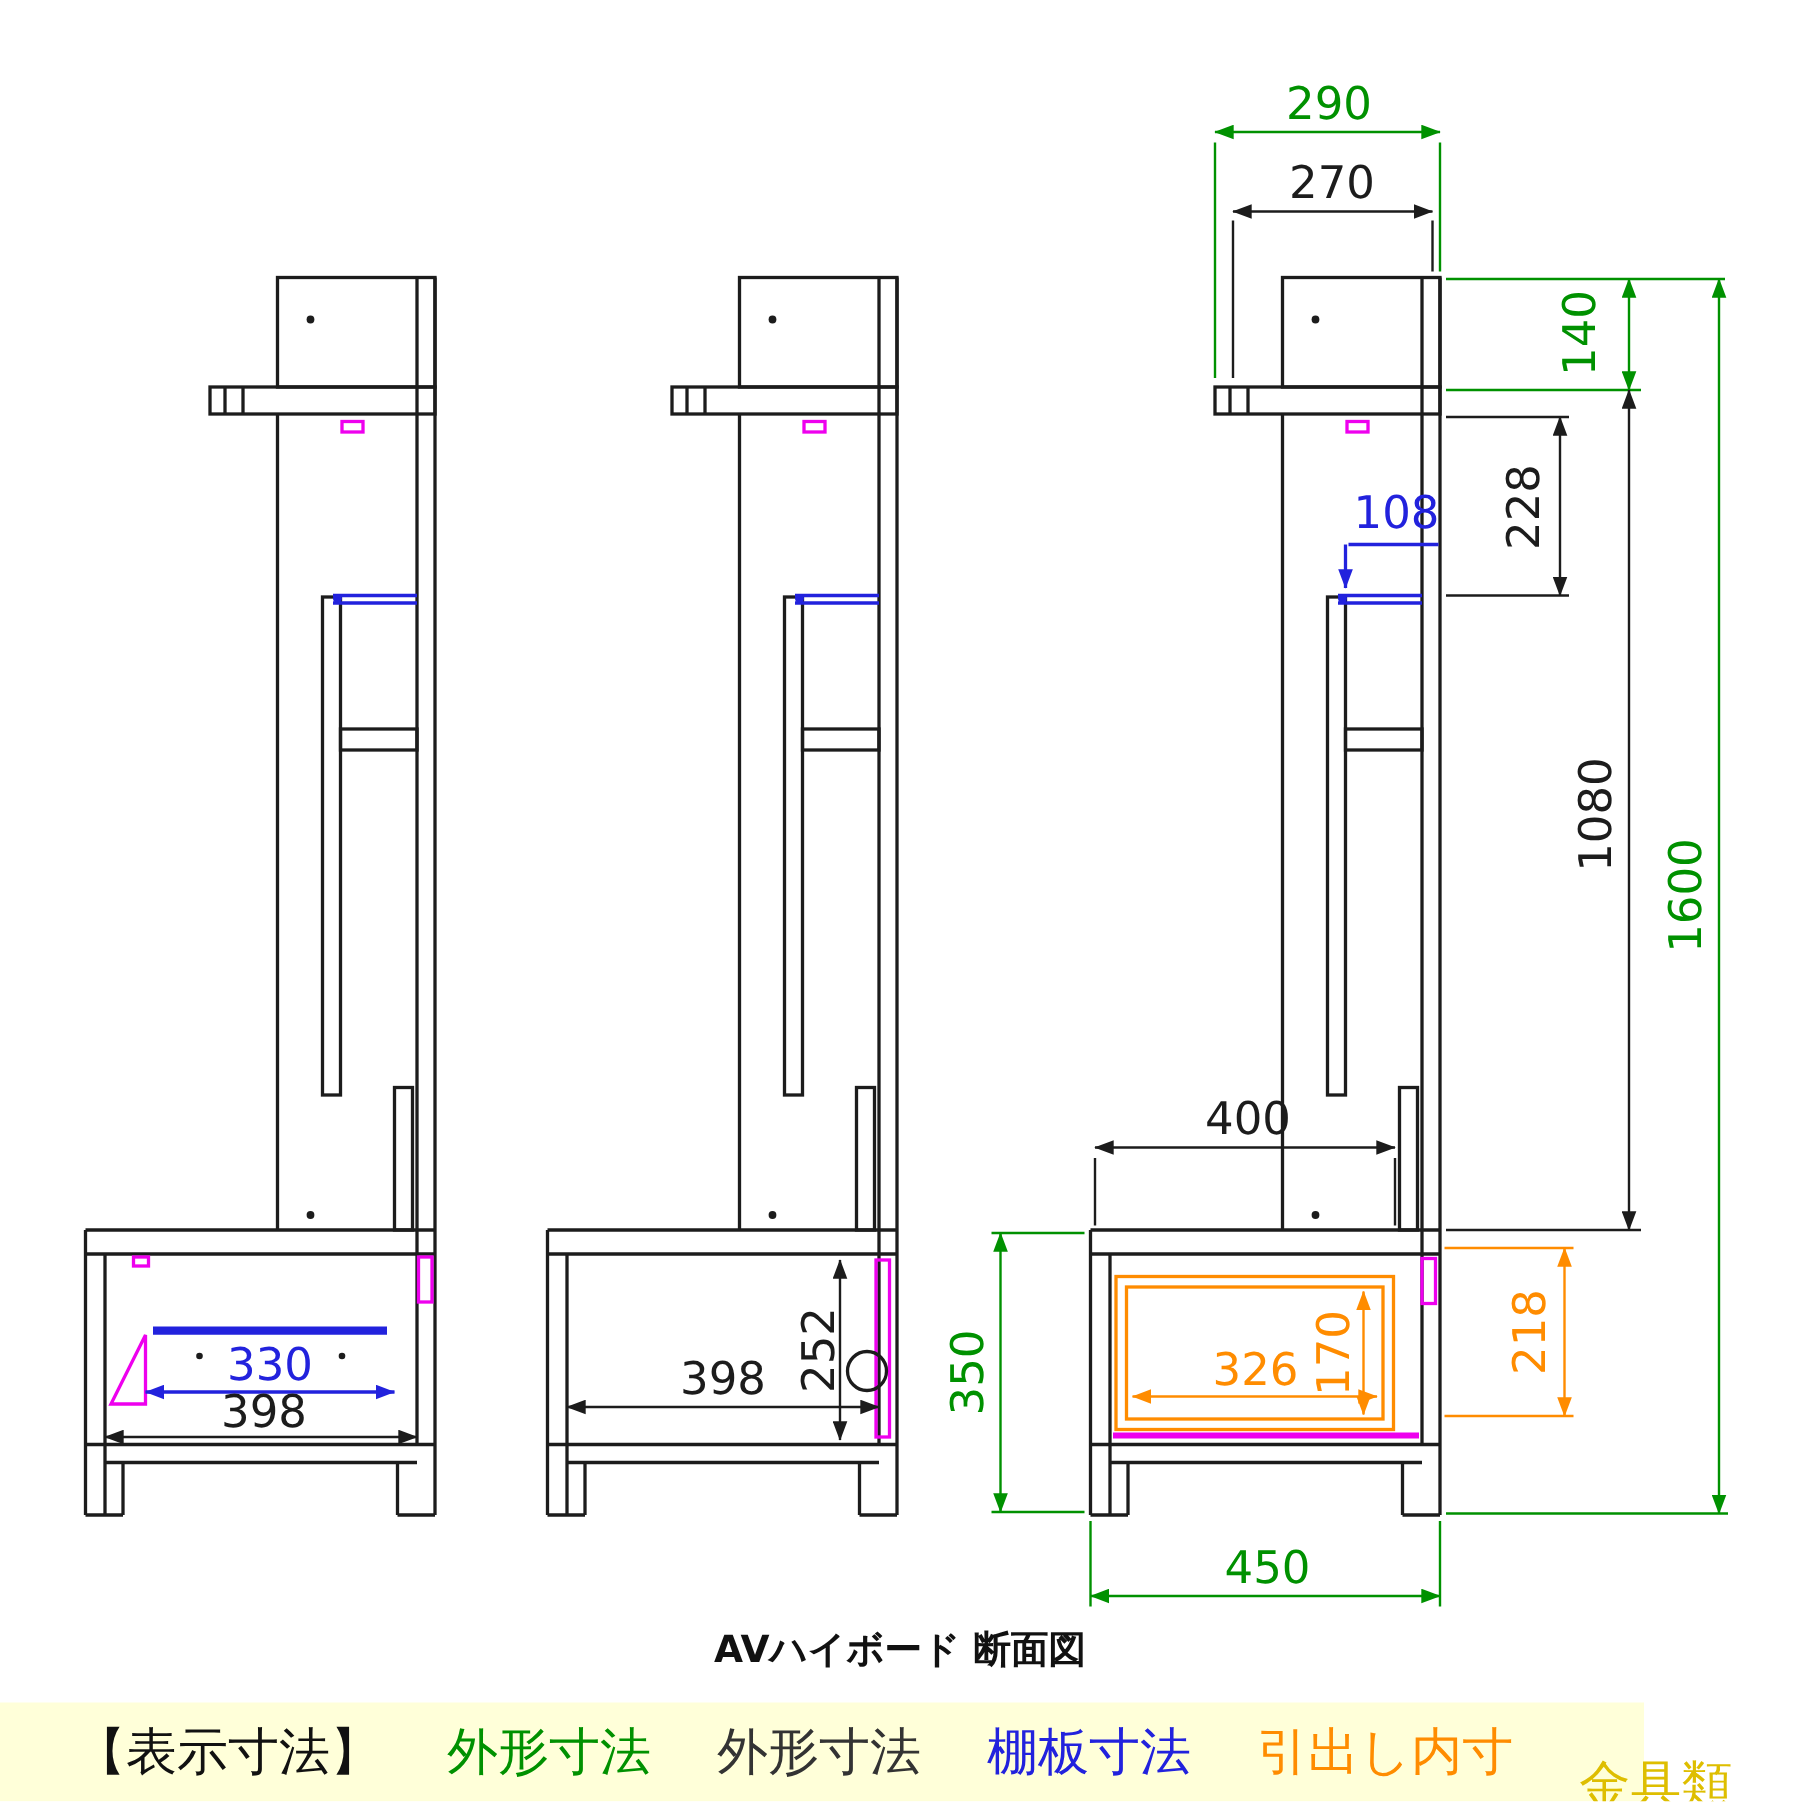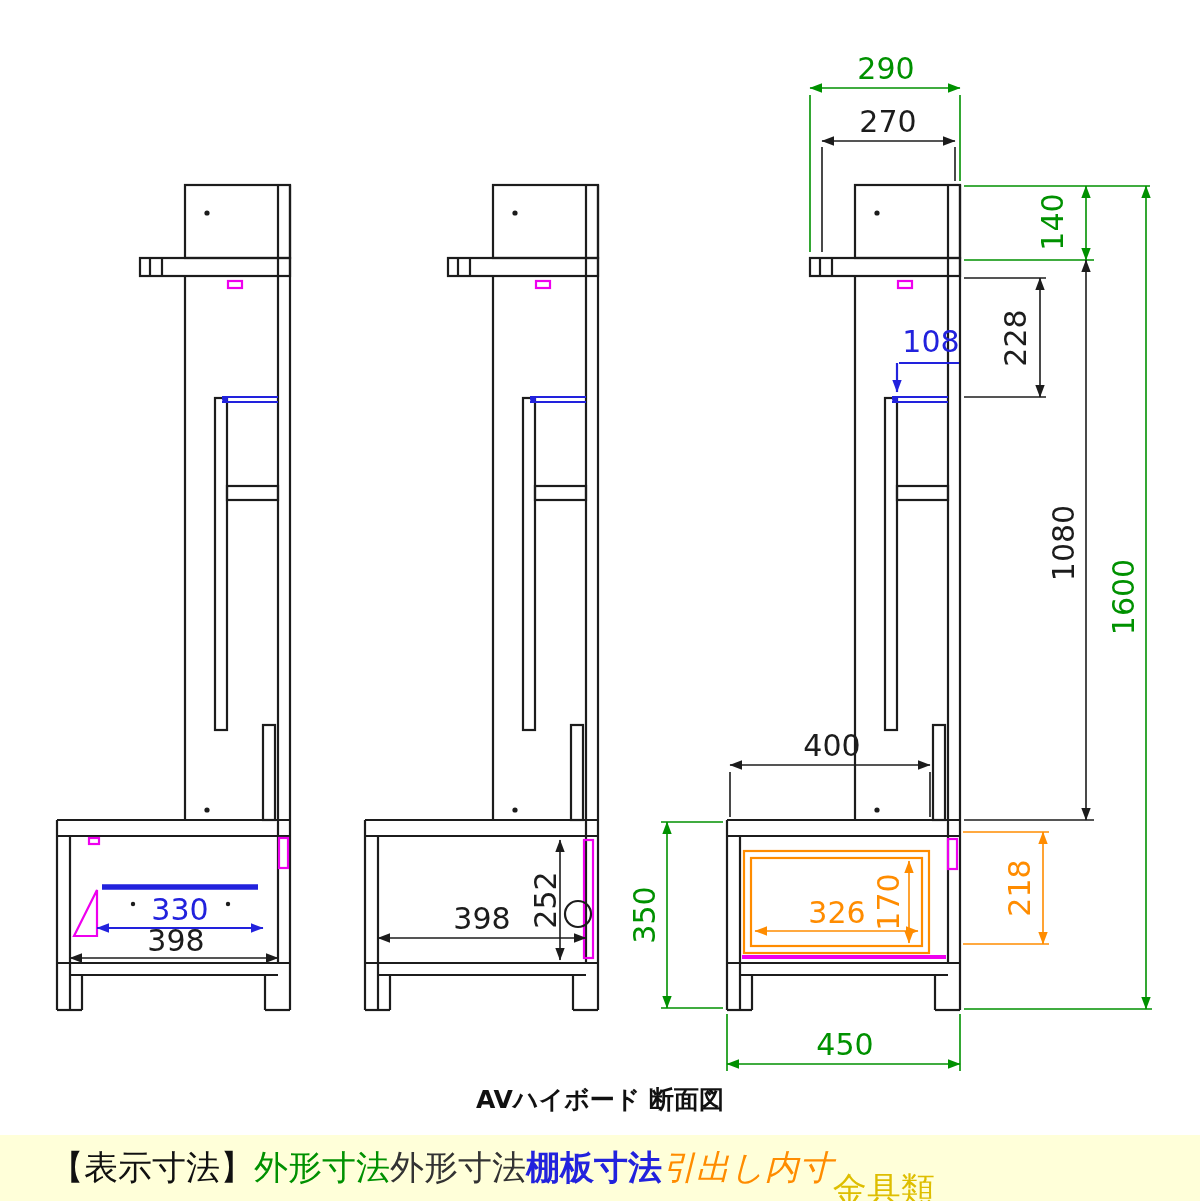--- a/index.html
+++ b/index.html
@@ -17,28 +17,28 @@
   .b-t{fill:var(--c-shelf);} .o-t{fill:var(--c-drawer);}
   .s {stroke:var(--c-inner);stroke-width:2.2;fill:none;}
   .sx{stroke:var(--c-inner);stroke-width:1.6;fill:none;}
   .gx{stroke:var(--c-outer);stroke-width:1.6;fill:none;}
   .b {stroke:var(--c-shelf);stroke-width:2.2;fill:none;}
   .o {stroke:var(--c-drawer);stroke-width:2.2;fill:none;}
   .m {stroke:var(--c-hardware);stroke-width:2.2;fill:none;}
   .ox{stroke:var(--c-drawer);stroke-width:1.6;fill:none;}
   .dot{fill:var(--c-inner);stroke:none;}
   .bdot{fill:var(--c-shelf);stroke:none;}
-  .legend{width:1200px;height:66px;margin-top:10px;background:var(--c-legend-bg);
-    display:flex;align-items:center;box-sizing:border-box;padding-left:50px;
+  .legend{width:1096px;height:66px;margin-top:10px;background:var(--c-legend-bg);
+    display:flex;align-items:center;box-sizing:border-box;padding-left:50px;gap:44px;
     font-size:34px;white-space:nowrap;}
   .lg-h{color:#111111;}
   .lg-0{color:var(--c-outer);}
   .lg-1{color:#333333;}
-  .lg-2{color:var(--c-shelf);font-weight:bold;}
-  .lg-3{color:var(--c-drawer);font-style:italic;}
+  .lg-2{color:var(--c-shelf);}
+  .lg-3{color:var(--c-drawer);}
   .lg-4{color:var(--c-legend-hw);margin-top:44px;}
 </style>
 </head>
 <body>
 
 <div class="page">
 
 <svg viewBox="0 0 1200 1125" width="1200" height="1125">
   <defs>
     <marker id="ar-k" viewBox="0 0 12 9" markerWidth="13" markerHeight="10" refX="11.5" refY="4.5" markerUnits="userSpaceOnUse" orient="auto-start-reverse">

